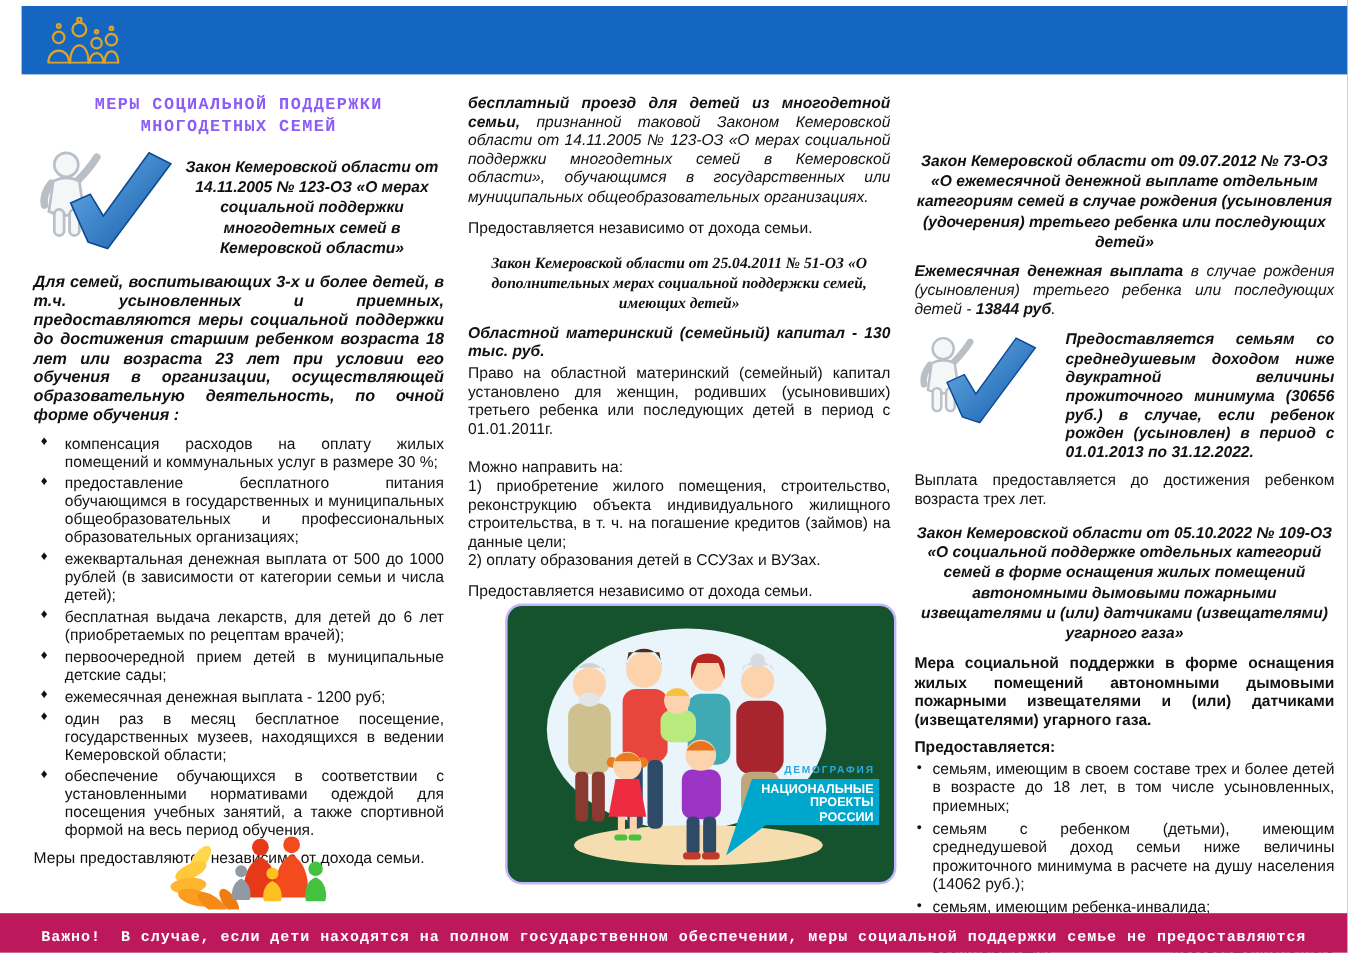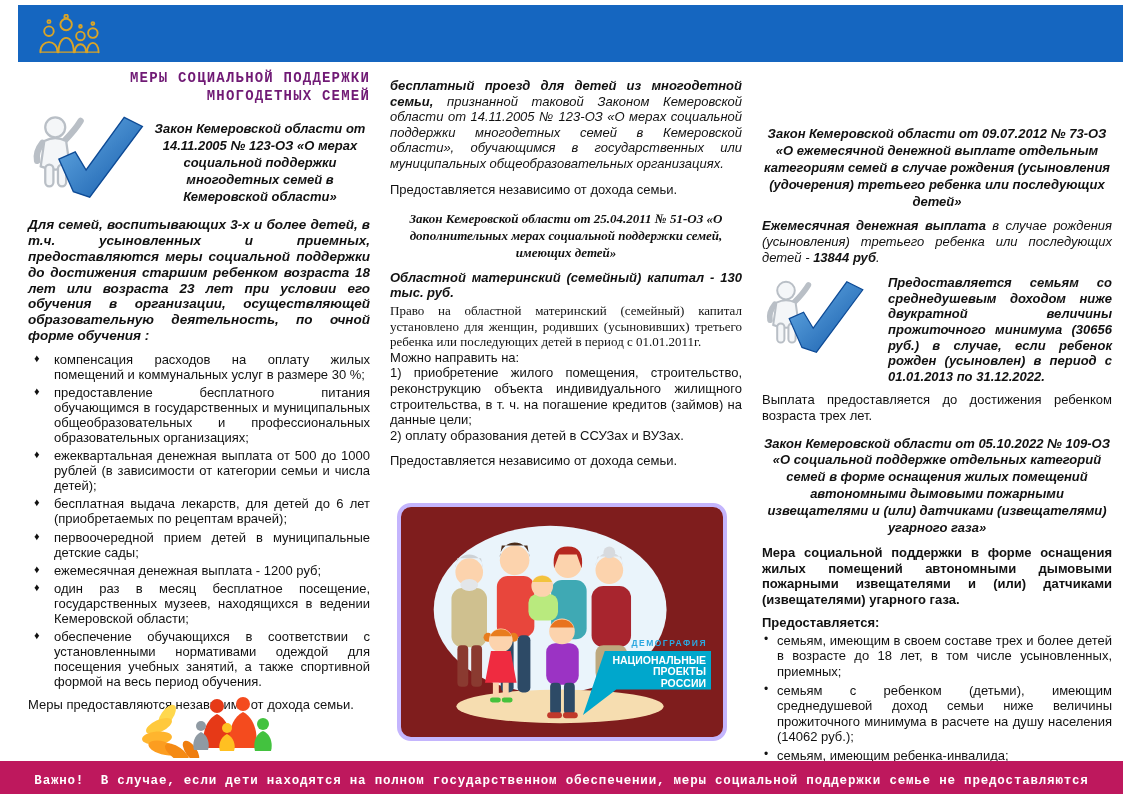--- a/index.html
+++ b/index.html
@@ -21,21 +21,21 @@
     margin:0;color:#fff;font-family:"Liberation Mono","DejaVu Sans Mono",monospace;
     font-weight:700;font-size:12.5px;letter-spacing:0.8px;white-space:pre;
   }
   
   .col{position:absolute;top:66px;font-size:13px;line-height:1.2;}
   .col1{left:28px;width:342px;}
   .col2{left:390px;top:78px;width:352px;}
   .col3{left:762px;top:78px;width:350px;margin-top:48px;}
 
   .doc-title{
-    margin:4px 0 6px 0;text-align:right;color:#701a75;
+    margin:14px 0 6px 0;text-align:center;color:#8b5cf6;
     font-family:"Liberation Mono","DejaVu Sans Mono",monospace;
     font-weight:700;font-size:14px;line-height:1.25;letter-spacing:1.2px;
   }
   .law{font-style:italic;font-weight:700;text-align:center;font-size:13px;line-height:1.3;margin:0 0 8px 0;}
   .figrow{display:flex;align-items:flex-start;gap:4px;margin:2px 0 2px 0;}
   .figrow .law{flex:1;margin-top:10px;}
   .intro{font-weight:700;font-style:italic;text-align:justify;font-size:13.5px;line-height:1.17;margin:4px 0 8px 0;}
   .plain{text-align:justify;margin:0 0 10px 0;}
   .lead{text-align:justify;margin:0 0 10px 0;font-style:italic;}
   b.run{font-weight:700;}
@@ -50,22 +50,22 @@
   ul.dots li .mk{position:absolute;left:2px;top:-1px;font-size:12px;}
 
   
   .sunlogo{position:absolute;left:110px;top:630px;}
   
   .c3fig{display:flex;align-items:flex-start;gap:22px;margin:8px 0 8px 0;}
   .c3fig p{flex:1;margin:0;}
 
   
   .photo-box{
-    position:absolute;left:397px;top:503px;width:322px;height:230px;
-    border:4px solid #c4b5fd;border-radius:14px;background:#7f1d1d;overflow:hidden;
+    position:absolute;left:421px;top:503px;width:322px;height:230px;
+    border:2px solid #c4b5fd;border-radius:14px;background:#14532d;overflow:hidden;
   }
   .photo-box > svg{position:absolute;left:6px;top:4px;}
   .nplogo{position:absolute;right:12px;bottom:22px;width:128px;text-align:right;}
   .np-demo{color:#2ba8e0;font-weight:700;font-size:8.5px;letter-spacing:1.5px;margin:0 4px 3px 0;}
   .np-flag{
     background:#00a7cc;color:#fff;font-weight:700;font-size:10.5px;line-height:1.08;
     text-align:right;padding:4px 5px 26px 14px;
     clip-path:polygon(17% 0, 100% 0, 100% 60%, 26% 60%, 0 100%);
   }
   .np-flag span{display:block;}
@@ -164,21 +164,21 @@
         </g>
     </svg>
   </section>
 
   <section class="col col2">
     <p class="lead"><b class="run">бесплатный проезд для детей из многодетной семьи,</b><span> признанной таковой Законом Кемеровской области от 14.11.2005 № 123-ОЗ «О мерах социальной поддержки многодетных семей в Кемеровской области», обучающимся в государственных или муниципальных общеобразовательных организациях.</span></p>
     <p class="plain">Предоставляется независимо от дохода семьи.</p>
 
     <p class="law" style="margin-top:14px;font-family:Liberation Serif, serif;">Закон Кемеровской области от 25.04.2011 № 51-ОЗ «О дополнительных мерах социальной поддержки семей, имеющих детей»</p>
     <p class="boldital">Областной материнский (семейный)  капитал - 130 тыс. руб.</p>
-    <p class="plain" style="margin-bottom:0;font-family:Liberation Serif, serif;">Право на областной материнский (семейный) капитал установлено для женщин, родивших (усыновивших) третьего ребенка или последующих детей в период с 01.01.2011г.</p>
+    <p class="plain" style="margin-bottom:16px;">Право на областной материнский (семейный) капитал установлено для женщин, родивших (усыновивших) третьего ребенка или последующих детей в период с 01.01.2011г.</p>
     <p class="plain" style="margin-bottom:0;">Можно направить на:</p>
     <p class="plain" style="margin-bottom:0;">1) приобретение жилого помещения, строительство, реконструкцию объекта индивидуального жилищного строительства, в т. ч. на погашение кредитов (займов) на данные цели;</p>
     <p class="plain">2)  оплату образования детей в ССУЗах и ВУЗах.</p>
     <p class="plain">Предоставляется независимо от дохода семьи.</p>
   </section>
 
   <div class="photo-box">
     <svg width="306" height="222" viewBox="0 0 300 225">
       <ellipse cx="140" cy="100" rx="118" ry="85" fill="#eaf4fb"></ellipse>
       <ellipse cx="150" cy="198" rx="105" ry="17" fill="#f6ddb0"></ellipse>

